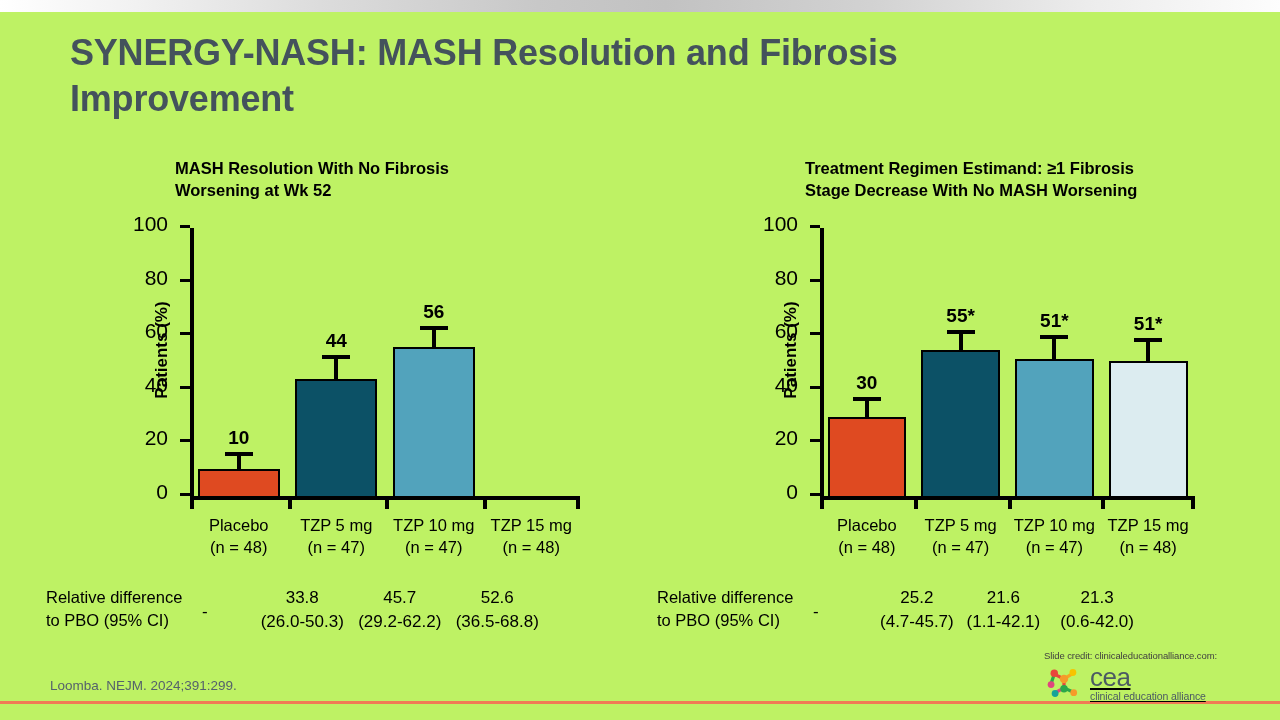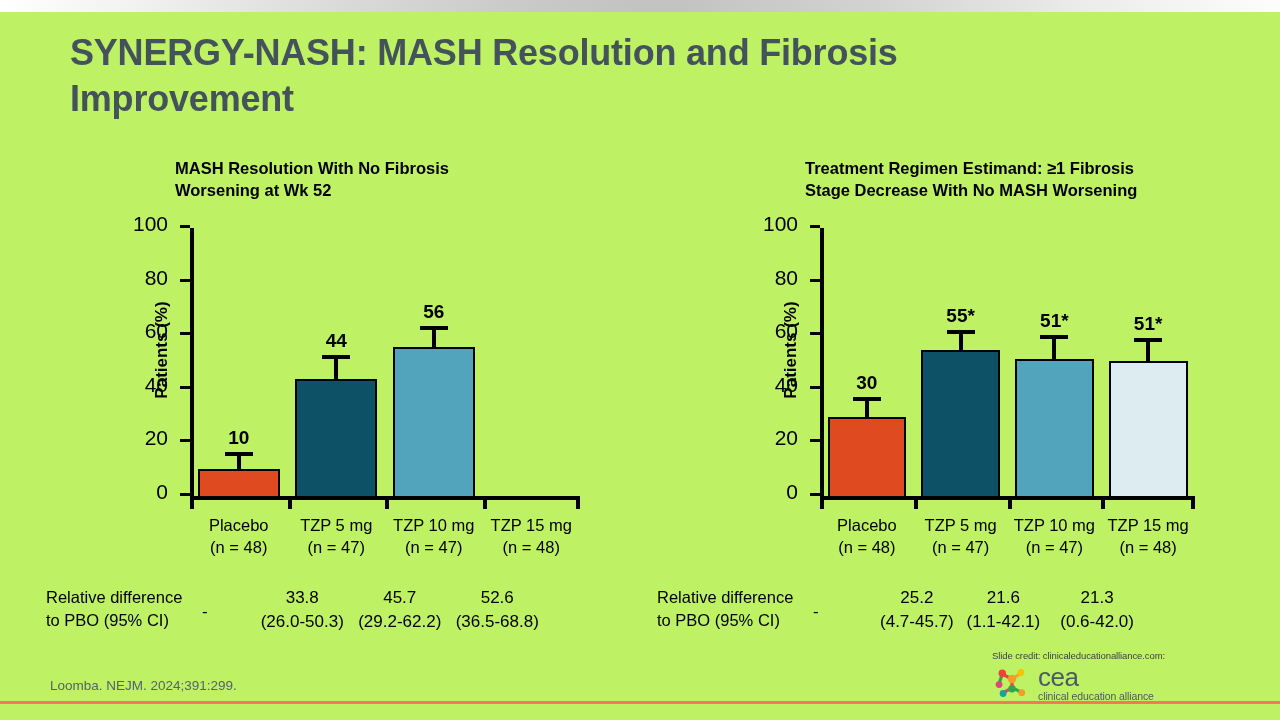--- a/index.html
+++ b/index.html
@@ -118,27 +118,27 @@
 
   
   .citation {
     position: absolute; left: 50px; top: 678px;
     font-size: 13.5px; color: #55626B;
   }
   .orange-rule {
     position: absolute; left: 0; top: 701px; width: 1280px; height: 3px;
     background: #F07B55;
   }
-  .credit-block { position: absolute; left: 992px; top: 650px; width: 200px; }
+  .credit-block { position: absolute; left: 1044px; top: 650px; width: 200px; }
   .credit-text {
     font-size: 9.5px; color: #3f3f3f; letter-spacing: -0.1px; white-space: nowrap;
   }
   .logo-row { display: flex; align-items: center; gap: 6px; margin-top: 3px; }
   .logo-mark { width: 40px; height: 34px; flex: 0 0 40px; }
-  .logo-words { display: flex; flex-direction: column; line-height: 1; }
+  .logo-words { display: flex; flex-direction: column; line-height: 1; text-decoration: underline; }
   .logo-cea {
     font-size: 26px; font-weight: 400; color: #4b5a63; letter-spacing: -0.5px;
   }
   .logo-sub {
     font-size: 10.5px; color: #4b5a63; letter-spacing: -0.1px; margin-top: 1px;
     white-space: nowrap;
   }
 </style>
 </head>
 <body>

